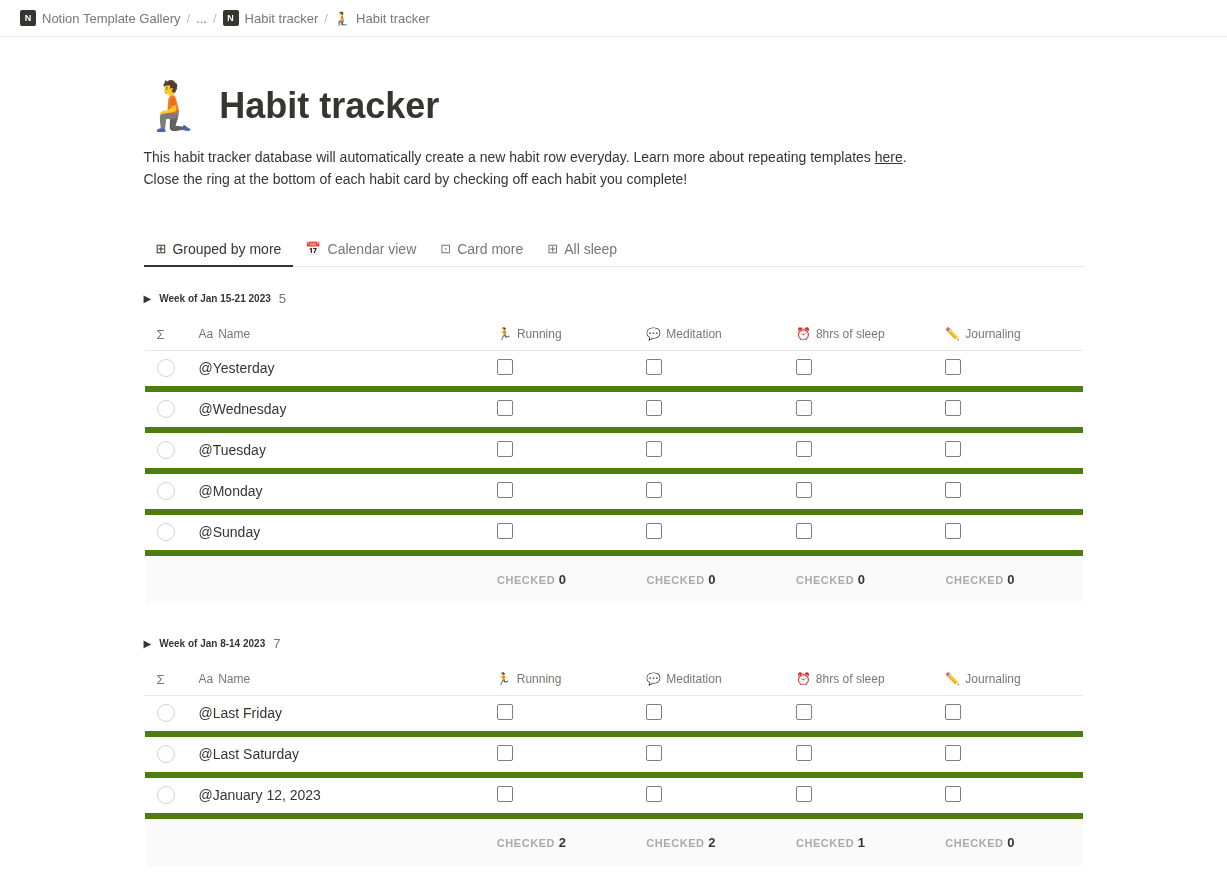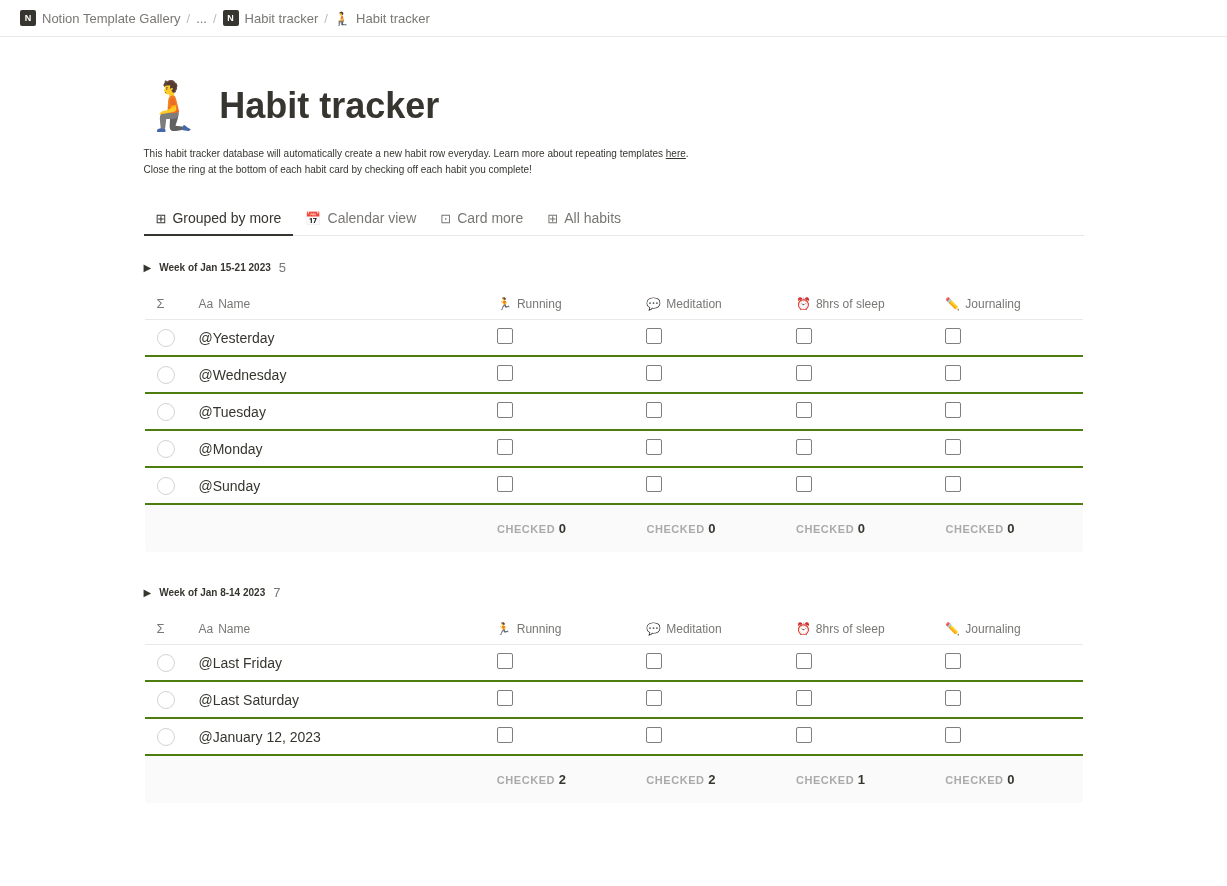--- a/index.html
+++ b/index.html
@@ -45,24 +45,24 @@
       gap: 16px;
       margin-bottom: 12px;
     }
     .page-emoji { font-size: 48px; }
     .page-title {
       font-size: 36px;
       font-weight: 700;
       color: #37352f;
     }
     .page-description {
-      font-size: 10px;
+      font-size: 14px;
       color: #37352f;
       line-height: 1.6;
-      margin-bottom: 24px;
+      margin-bottom: 42px;
     }
     .page-description a { color: #37352f; text-decoration: underline; }
 
     
     .tabs {
       display: flex;
       align-items: center;
       gap: 0;
       border-bottom: 1px solid #e8e8e7;
       margin-bottom: 24px;
@@ -117,21 +117,21 @@
       border-collapse: collapse;
       border: 1px solid #e8e8e7;
       border-radius: 4px;
       overflow: hidden;
     }
     .habit-table th, .habit-table td {
       padding: 0;
       border: none;
     }
     .habit-table tr {
-      border-bottom: 2px solid #4d7c0f;
+      border-bottom: 6px solid #4d7c0f;
     }
     .habit-table tr:last-child {
       border-bottom: none;
     }
 
     
     .col-header-row th {
       padding: 8px 12px;
       font-size: 12px;
       font-weight: 500;
@@ -239,21 +239,21 @@
     <div class="tab">
       <span class="tab-icon">📅</span>
       <span>Calendar view</span>
     </div>
     <div class="tab">
       <span class="tab-icon">⊡</span>
       <span>Card more</span>
     </div>
     <div class="tab">
       <span class="tab-icon">⊞</span>
-      <span>All habits</span>
+      <span>All sleep</span>
     </div>
   </div>
 
   <div id="groups-container">
       <div class="group-section">
         <div class="group-header">
     <span class="group-toggle">▶</span>
     <span class="group-title">Week of Jan 15-21 2023</span>
     <span class="group-count">5</span>
   </div>

